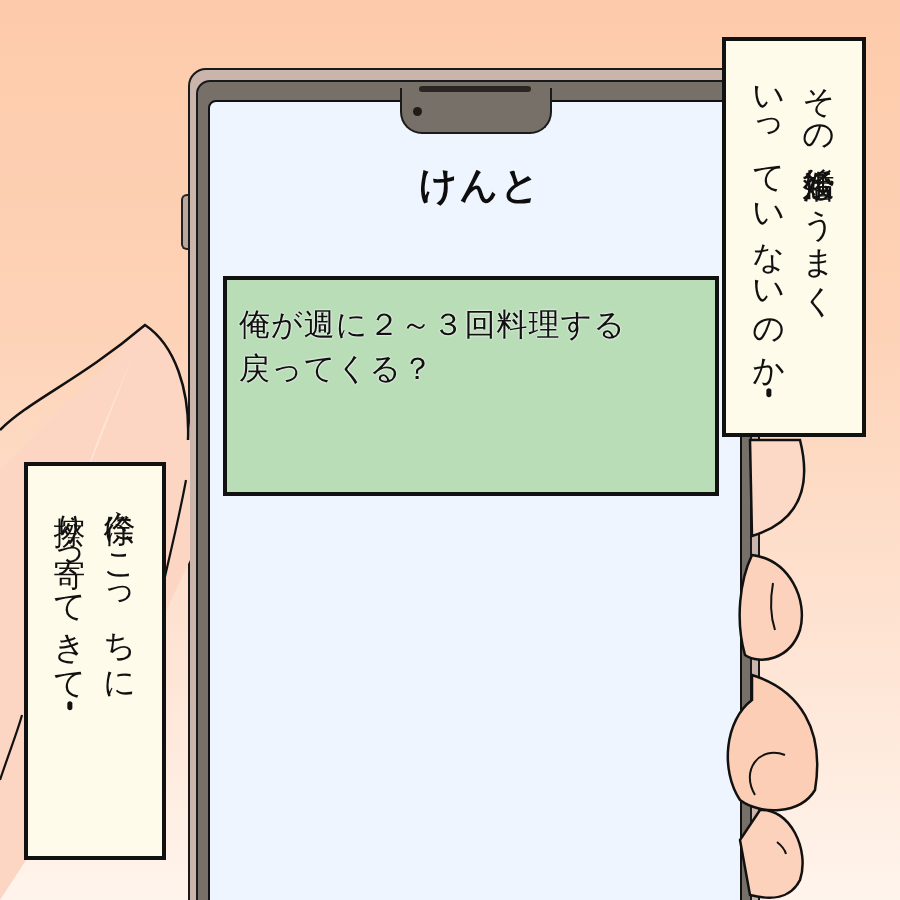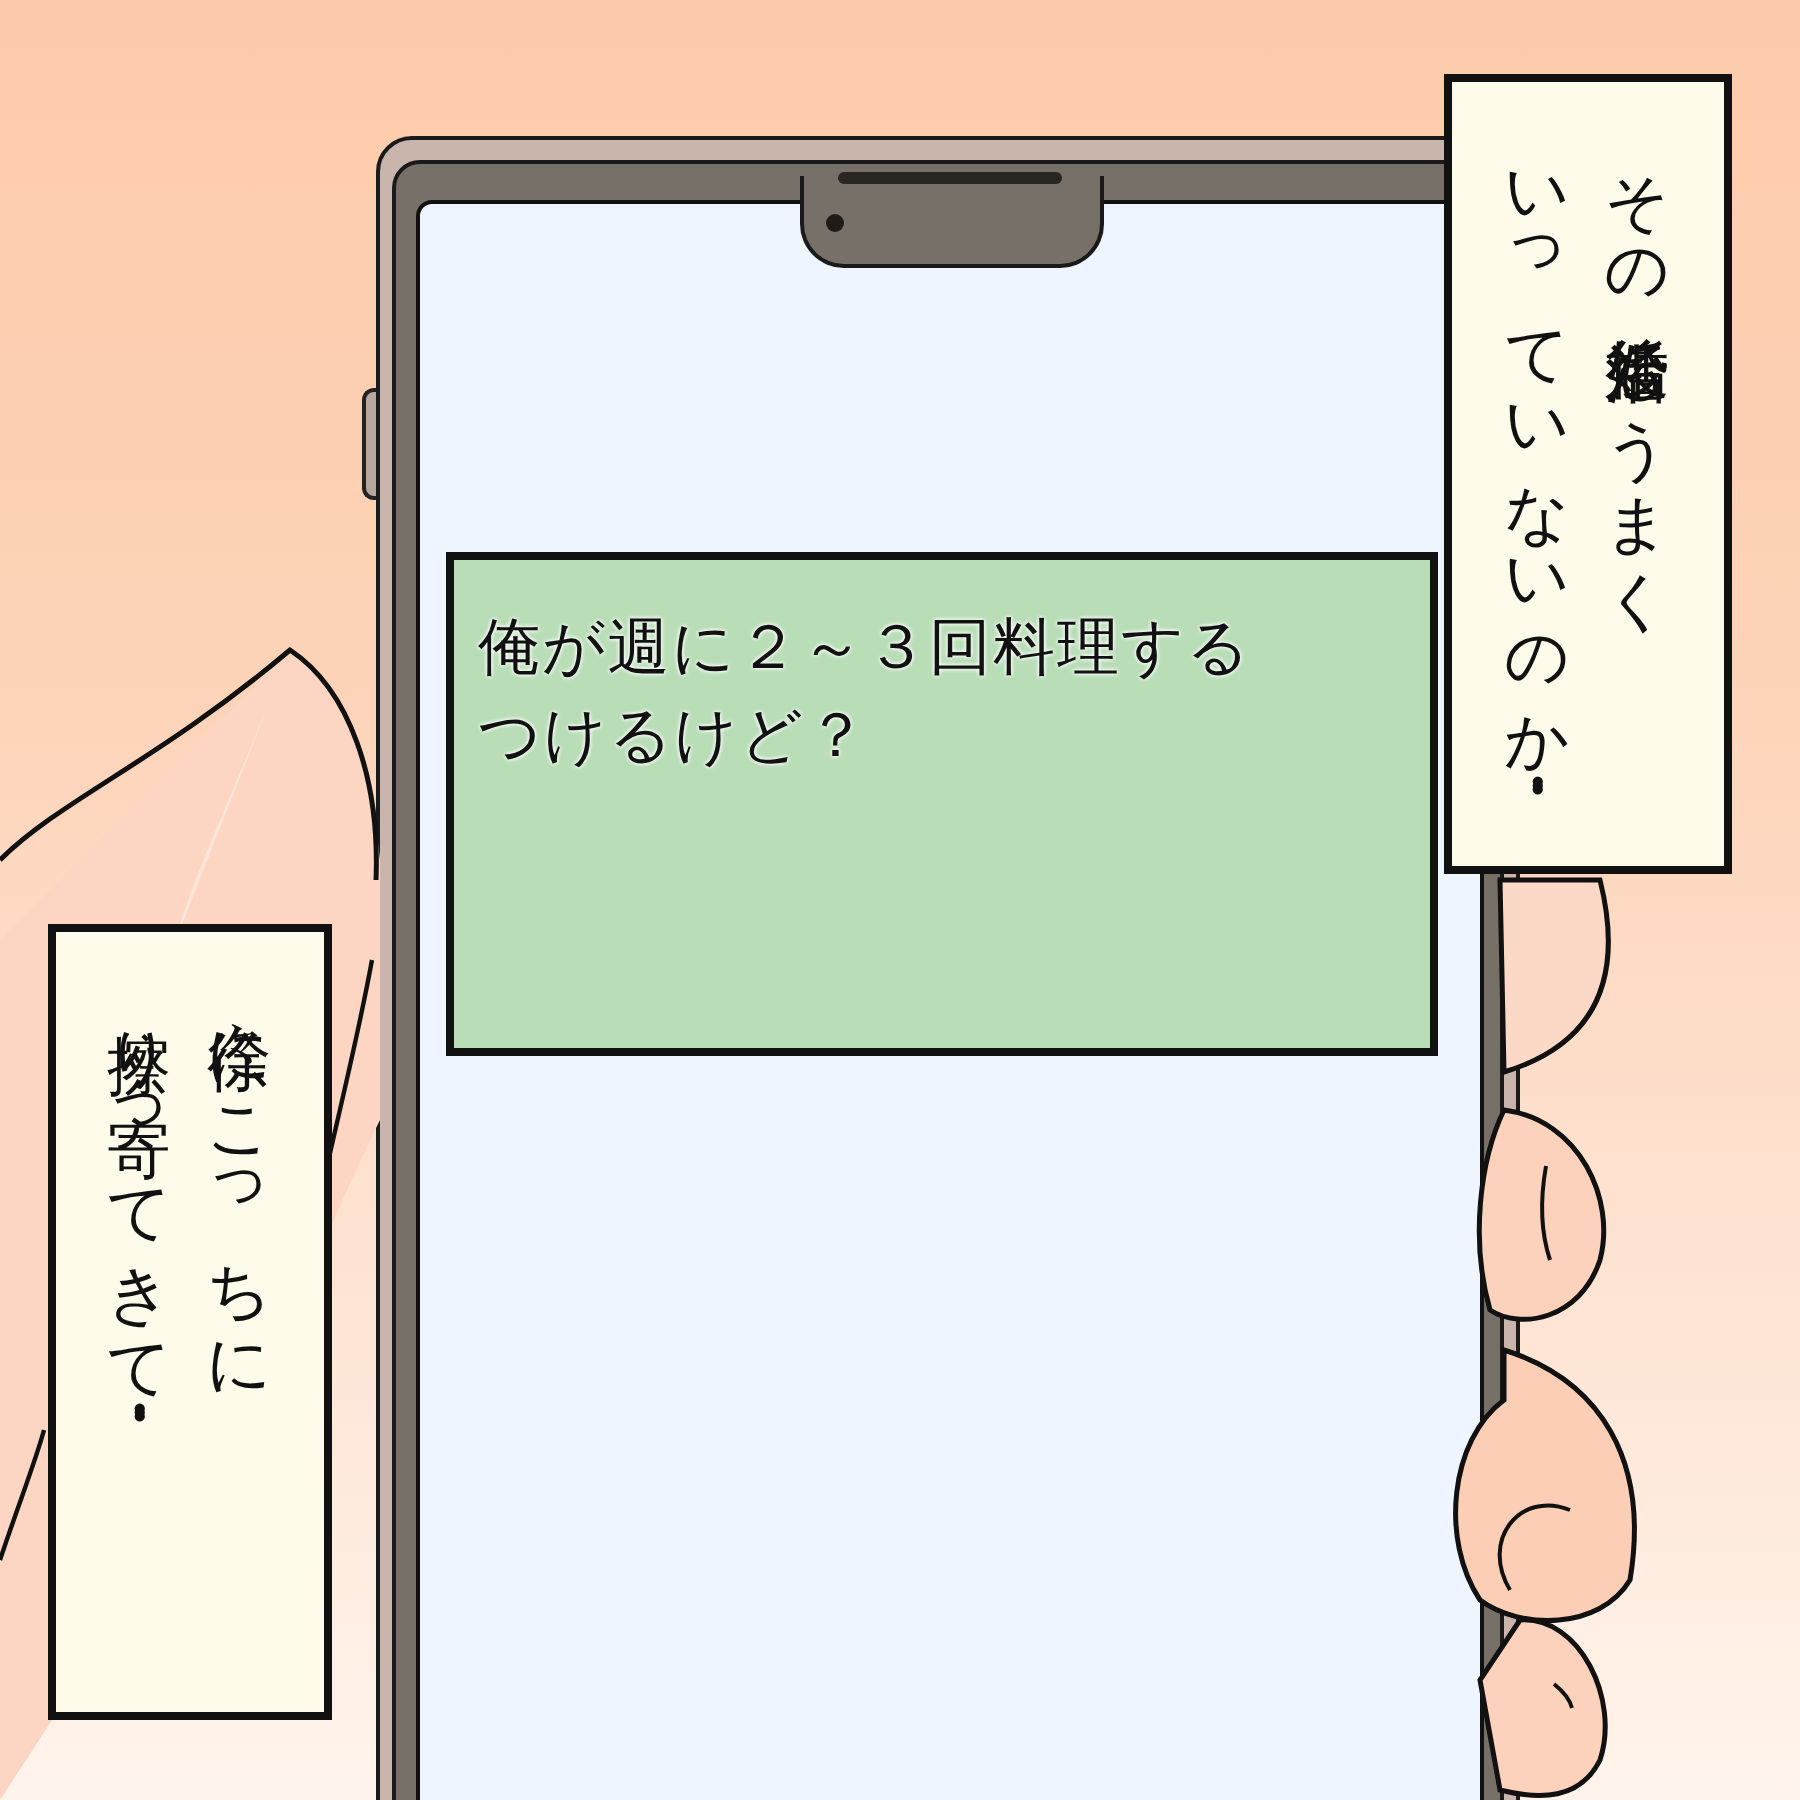--- a/index.html
+++ b/index.html
@@ -87,21 +87,21 @@
       width: 200px;
       text-align: center;
       font-size: 38px;
       font-weight: bold;
       color: #0d0d0d;
       letter-spacing: 2px;
     }
     .message-bubble {
       position: absolute;
       left: 223px; top: 276px;
-      width: 496px; height: 252px;
+      width: 496px; height: 220px;
       background: #b9ddb7;
       border: 4px solid #111;
       box-sizing: border-box;
       padding: 22px 10px 0 12px;
     }
     .message-line {
       display: block;
       font-size: 31px;
       line-height: 44px;
       color: #111;
@@ -151,24 +151,25 @@
 <div class="scene">
 
   <div class="side-button"></div>
   <div class="phone-outer"></div>
   <div class="phone-bezel"></div>
   <div class="screen"></div>
   <div class="notch"></div>
   <div class="speaker"></div>
   <div class="camera"></div>
 
+  <div class="contact-name">けんと</div>
 
   <div class="message-bubble">
     <span class="message-line">俺が週に２～３回料理する</span>
-    <span class="message-line">つけるけど？</span>
+    <span class="message-line">戻ってくる？</span>
   </div>
 
   <svg class="hand-svg" viewBox="0 0 900 900">
 
     <path d="M 0 470 C 40 430, 100 370, 145 325 C 170 335, 185 380, 190 430 L 190 560 C 170 600, 150 650, 130 700 L 0 900 Z" fill="#fcd6c2" stroke="none"></path>
     <path d="M 0 430 C 30 400, 80 380, 145 325 C 175 345, 190 390, 188 440" fill="none" stroke="#111" stroke-width="2.5"></path>
     <path d="M 145 325 C 120 390, 95 440, 88 470" fill="#ffeee4" stroke="none" opacity="0.6"></path>
     <path d="M 186 480 C 175 540, 160 590, 150 650 C 140 700, 130 740, 120 790" fill="none" stroke="#111" stroke-width="2.2"></path>
     <path d="M 0 780 C 10 750, 18 730, 22 715" fill="none" stroke="#111" stroke-width="2.2"></path>
 

